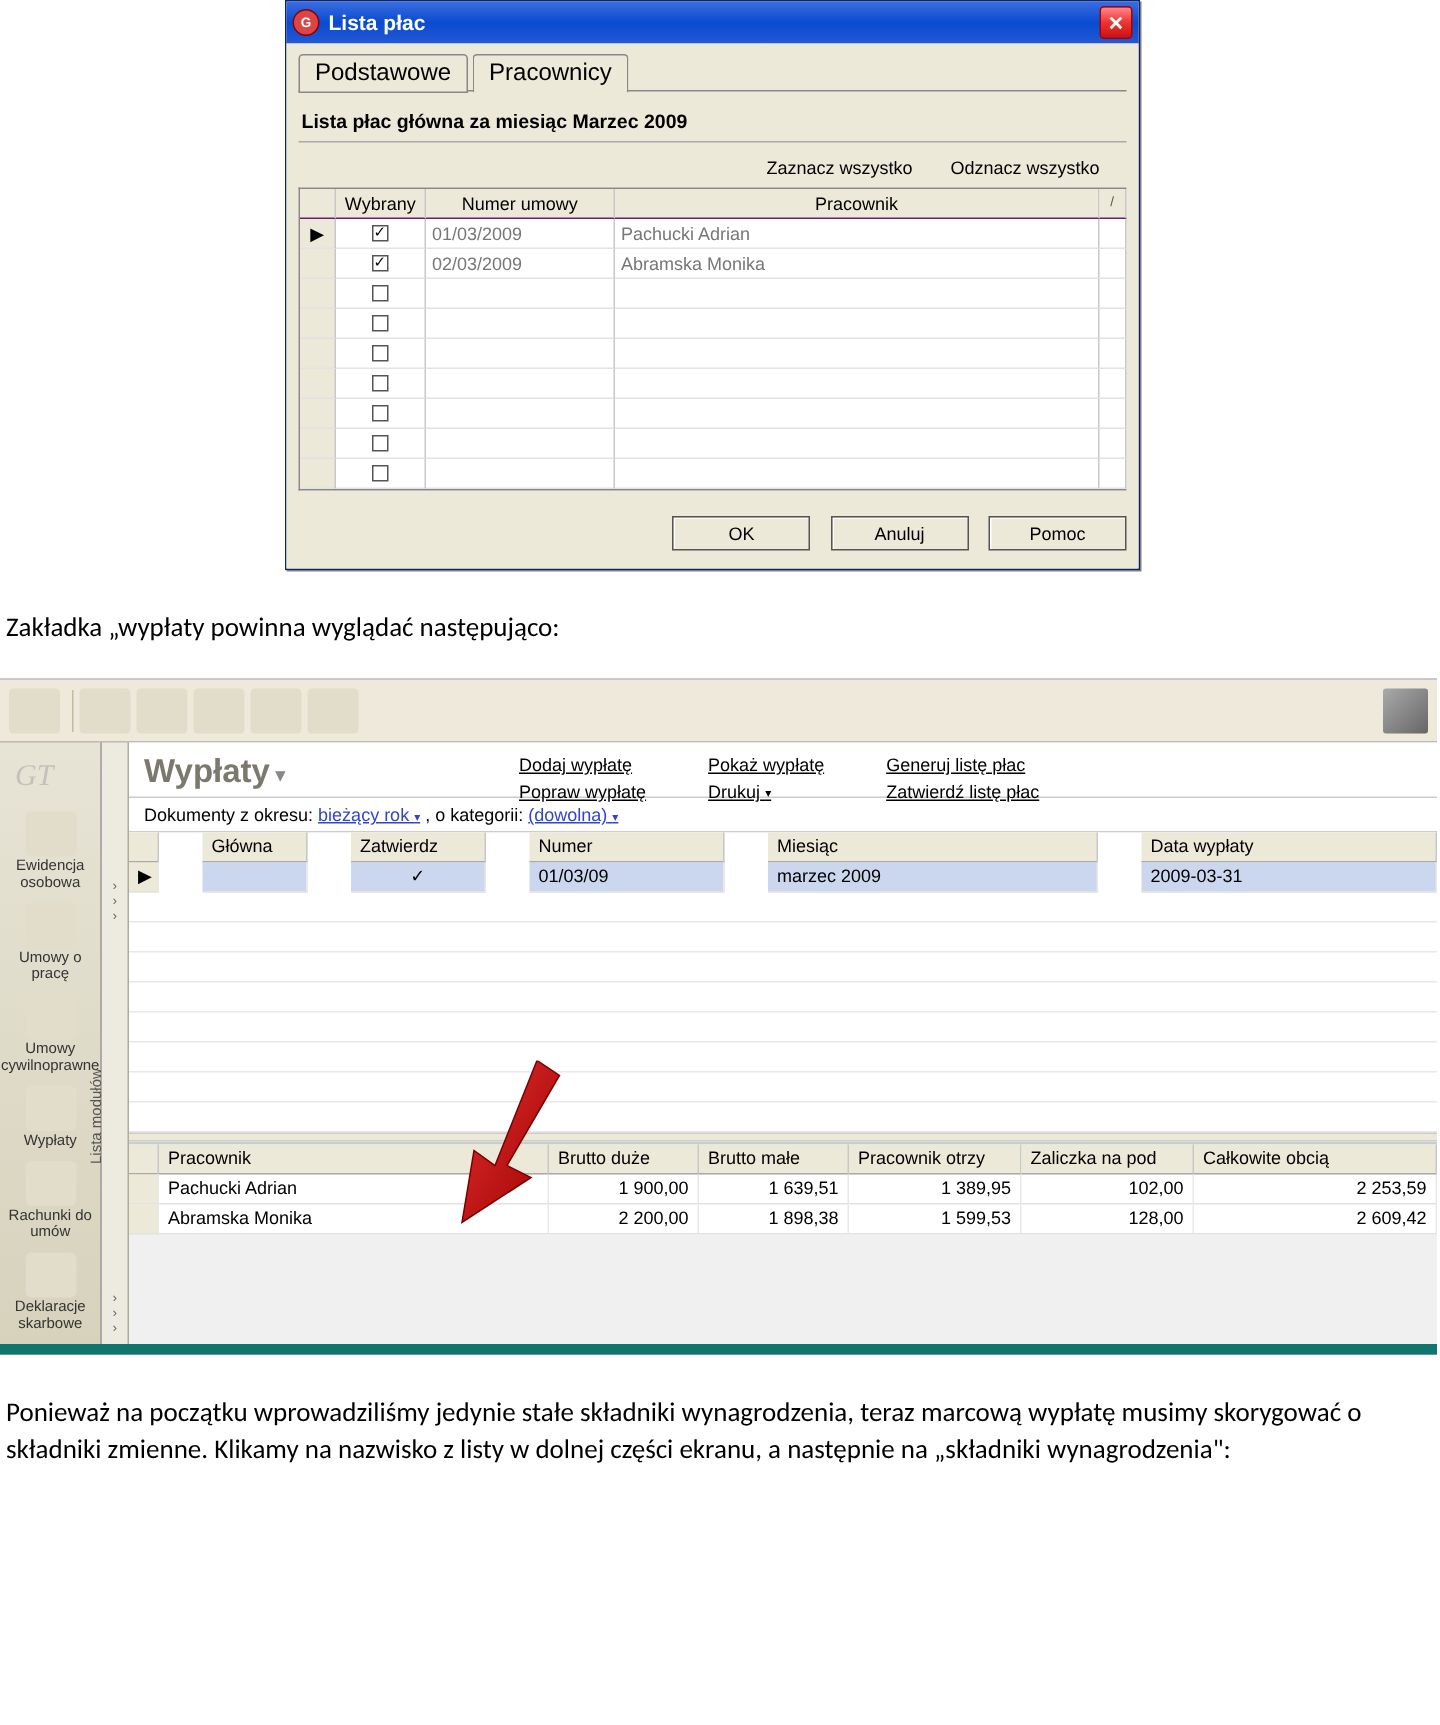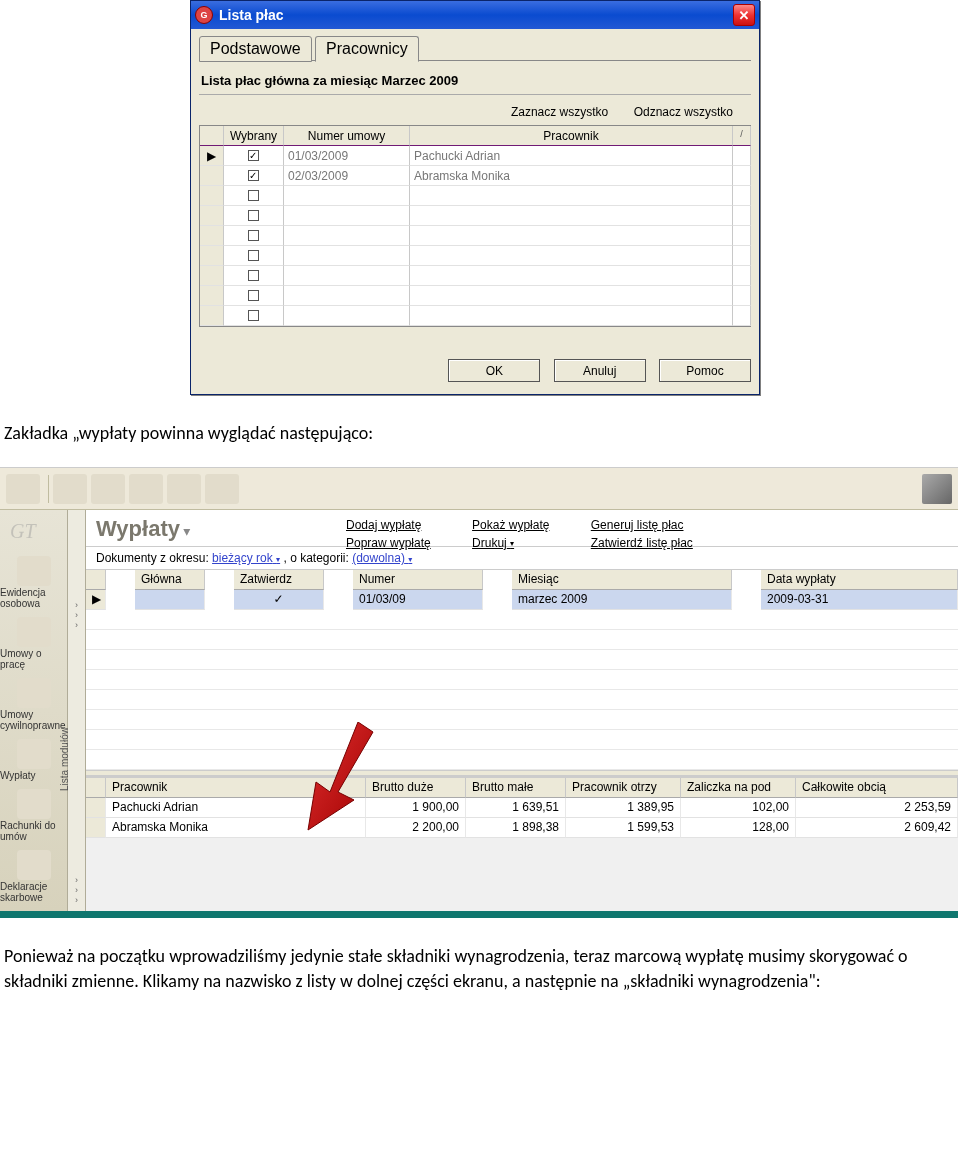--- a/index.html
+++ b/index.html
@@ -107,21 +107,21 @@
   .row-marker { background: #ece9d8 !important; color:#000 !important; text-align:center; }
   .chkcell { text-align:center; background:#fff; }
   .chkbox {
     display:inline-block; width:11px; height:11px;
     border:1px solid #555; background:#fff; position:relative; top:1px;
   }
   .chkbox.checked::after {
     content:"✓"; font-size:10px; position:absolute; left:0; top:-3px; color:#000;
   }
 
-  .dialog-footer { text-align: right; margin-top: 32px; }
+  .dialog-footer { text-align: right; margin-top: 17px; }
   .dialog-footer button {
     background: #ece9d8;
     border: 1px solid #555;
     box-shadow: 1px 1px 0 #fff inset;
     width: 92px; height: 23px;
     margin-left: 10px;
     font-family: inherit; font-size: 12px;
   }
 
   
@@ -159,21 +159,21 @@
 
   .app-body { display:flex; }
   .sidebar {
     width: 68px;
     background: linear-gradient(to bottom, #e7e4d6, #d7d2bc);
     border-right: 1px solid #b0ac98;
     padding-top: 4px;
   }
   .gt-logo { height:30px; margin:4px 6px 8px 10px; }
   .gt-logo svg { opacity:.45 }
-  .side-item { font-size:10px; color:#333; margin-bottom:8px; cursor:pointer; }
+  .side-item { text-align:center; font-size:10px; color:#333; margin-bottom:8px; cursor:pointer; }
   .side-item .sicon {
     width: 34px; height: 30px; margin: 0 auto 1px auto;
     background: #e2dccb; border-radius:4px;
   }
   .side-item.active { font-weight:normal; }
 
   .side-gutter {
     width: 18px;
     background: #edebe0;
     border-right:1px solid #b0ac98;

